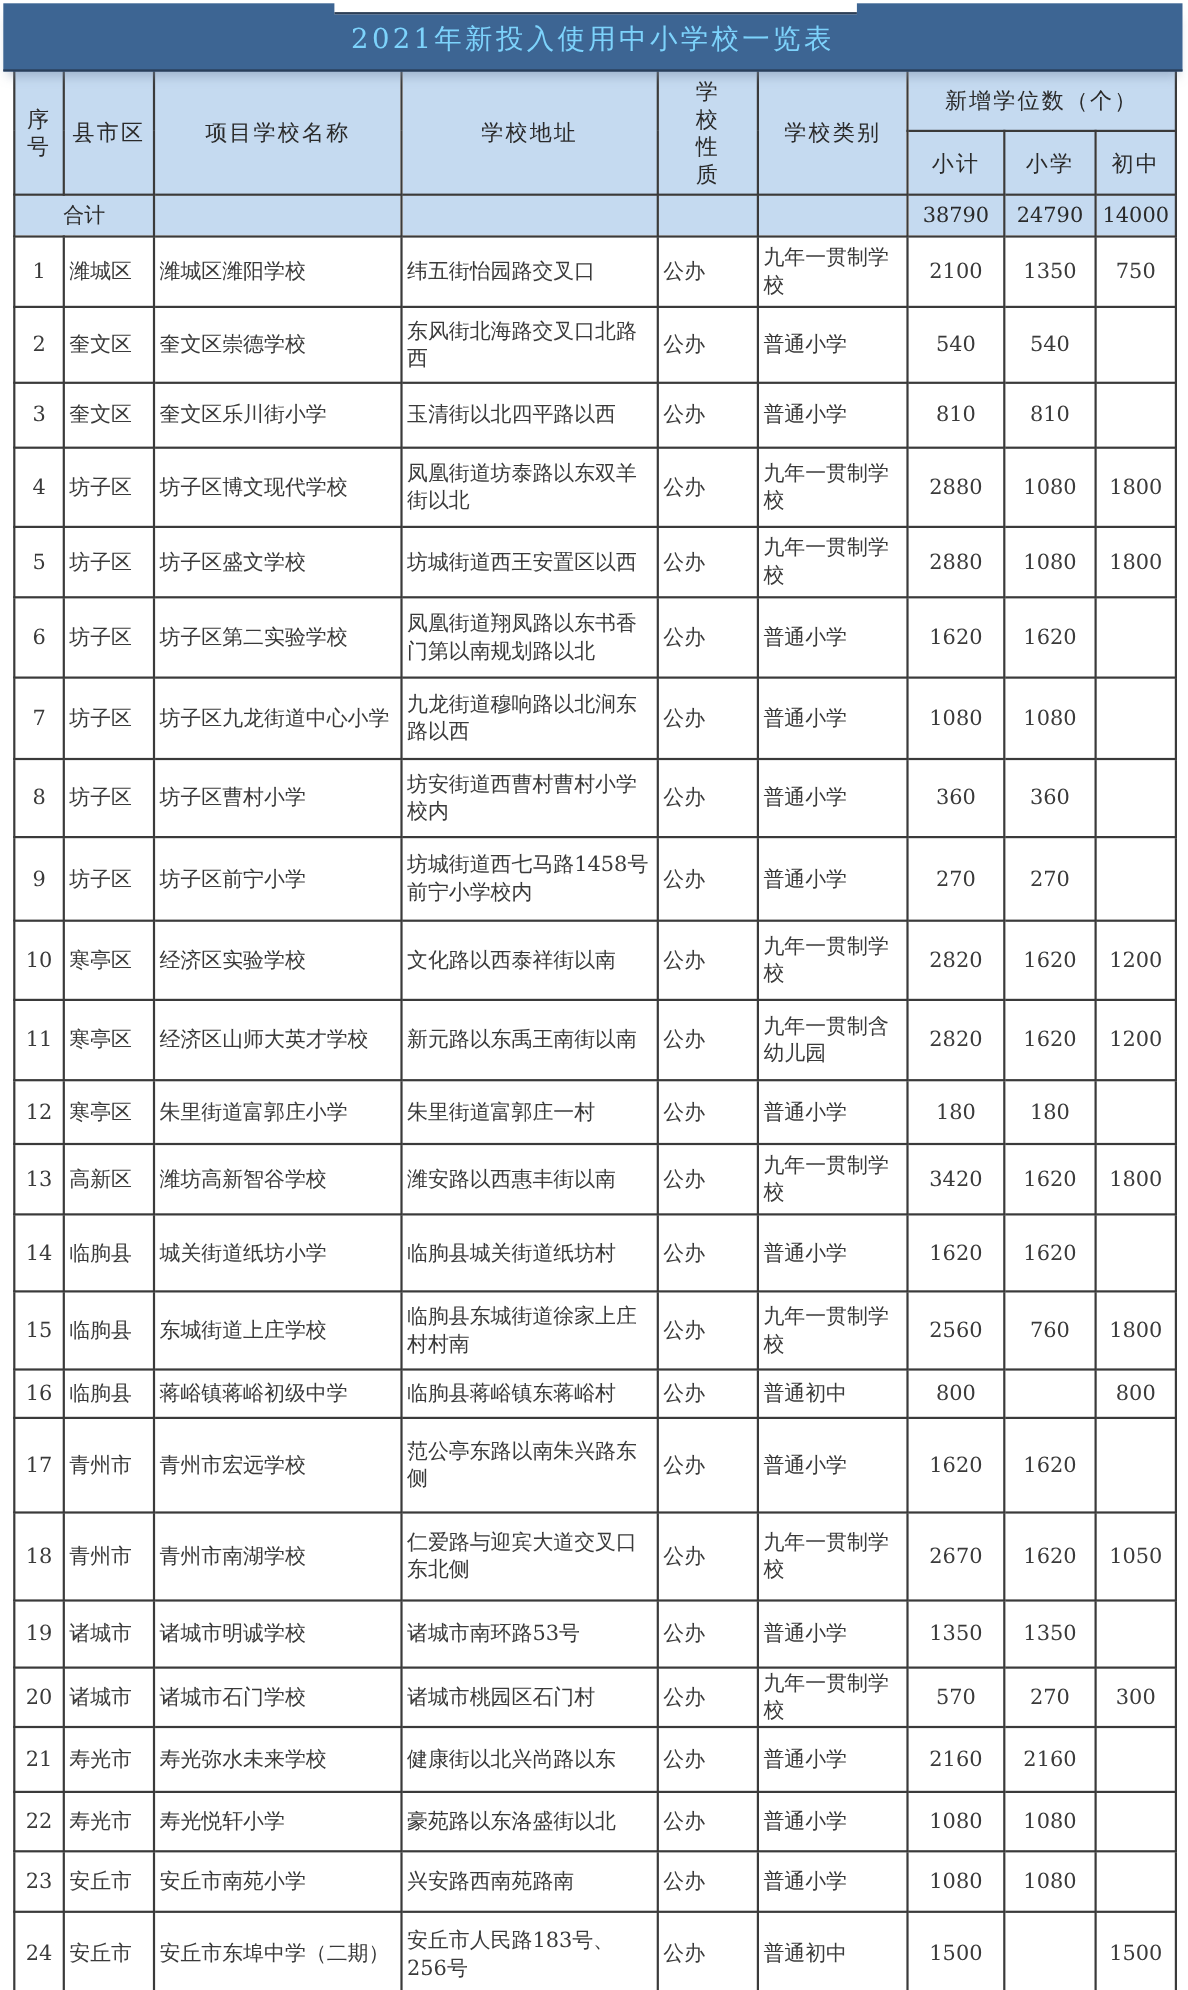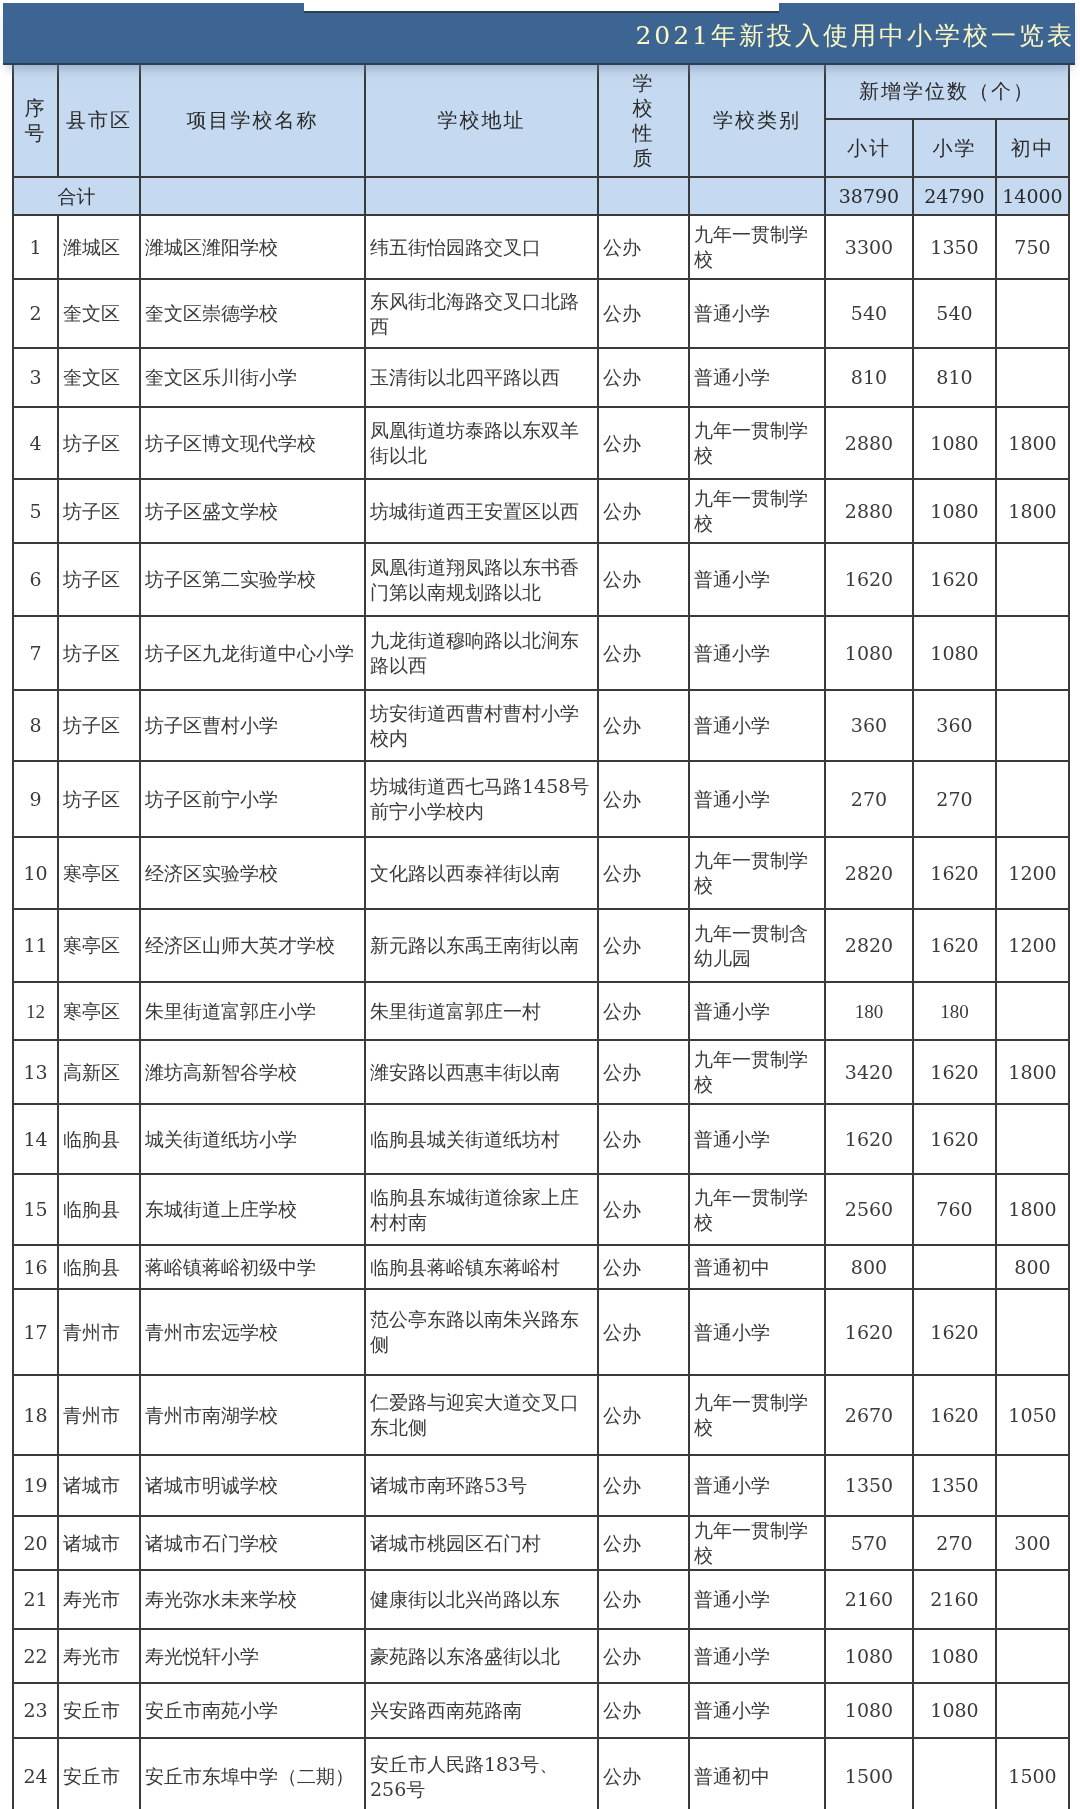--- a/index.html
+++ b/index.html
@@ -3,22 +3,22 @@
 <meta charset="utf-8">
 <style>
   html, body { margin:0; padding:0; background:#ffffff; }
   body { width:1080px; height:1809px; position:relative; overflow:hidden;
          font-family: "DejaVu Serif", "Liberation Serif", serif; color:#333; }
   .notch { position:absolute; left:304px; top:0; width:475px; height:11px; background:#ffffff;
            border-bottom:2px solid #2c3e55; z-index:3; }
   .title-band { position:absolute; left:3px; top:3px; width:1072px; height:60px;
                 background:#3d6593; border-bottom:2px solid #2a3f5a; z-index:2;
                 box-shadow: 0 8px 10px -4px rgba(120,140,170,0.55); }
-  .title-text { position:absolute; left:0; right:0; top:16px; text-align:right;
-                color:#fef9c3; font-size:25px; letter-spacing:3px; }
+  .title-text { position:absolute; left:0; right:0; top:16px; text-align:center;
+                color:#7dd3fc; font-size:25px; letter-spacing:3px; }
   table.sheet { position:absolute; left:12px; top:63px; border-collapse:collapse;
                 table-layout:fixed; width:1056px; z-index:1; }
   table.sheet td, table.sheet th { border:2px solid #3a3a3a; padding:0 4px;
                 font-weight:normal; font-size:19px; line-height:25px; color:#3a3a3a;
                 overflow:hidden; }
   table.sheet thead th, table.sheet tr.total td { background:#c5daf0; color:#2a2a2a; }
   table.sheet thead th { text-align:center; font-size:20px; letter-spacing:2px; }
   .c-center { text-align:center; }
   .c-left { text-align:left; }
   .num { text-align:center; font-size:20px; }
@@ -72,21 +72,21 @@
       <td class="num" style="padding:0;">24790</td>
       <td class="num" style="padding:0;">14000</td>
     </tr>
   <tr style="height: 64px;">
         <td class="c-center">1</td>
         <td class="c-left">潍城区</td>
         <td class="c-left">潍城区潍阳学校</td>
         <td class="c-left">纬五街怡园路交叉口</td>
         <td class="c-left">公办</td>
         <td class="c-left">九年一贯制学校</td>
-        <td class="num">3300</td>
+        <td class="num">2100</td>
         <td class="num">1350</td>
         <td class="num">750</td>
       </tr>
       <tr style="height: 69px;">
         <td class="c-center">2</td>
         <td class="c-left">奎文区</td>
         <td class="c-left">奎文区崇德学校</td>
         <td class="c-left">东风街北海路交叉口北路西</td>
         <td class="c-left">公办</td>
         <td class="c-left">普通小学</td>
@@ -186,21 +186,21 @@
         <td class="c-center">11</td>
         <td class="c-left">寒亭区</td>
         <td class="c-left">经济区山师大英才学校</td>
         <td class="c-left">新元路以东禹王南街以南</td>
         <td class="c-left">公办</td>
         <td class="c-left">九年一贯制含幼儿园</td>
         <td class="num">2820</td>
         <td class="num">1620</td>
         <td class="num">1200</td>
       </tr>
-      <tr style="height: 58px; font-family: Liberation Serif, serif;">
+      <tr style="height: 58px;">
         <td class="c-center">12</td>
         <td class="c-left">寒亭区</td>
         <td class="c-left">朱里街道富郭庄小学</td>
         <td class="c-left">朱里街道富郭庄一村</td>
         <td class="c-left">公办</td>
         <td class="c-left">普通小学</td>
         <td class="num">180</td>
         <td class="num">180</td>
         <td class="num"></td>
       </tr>

